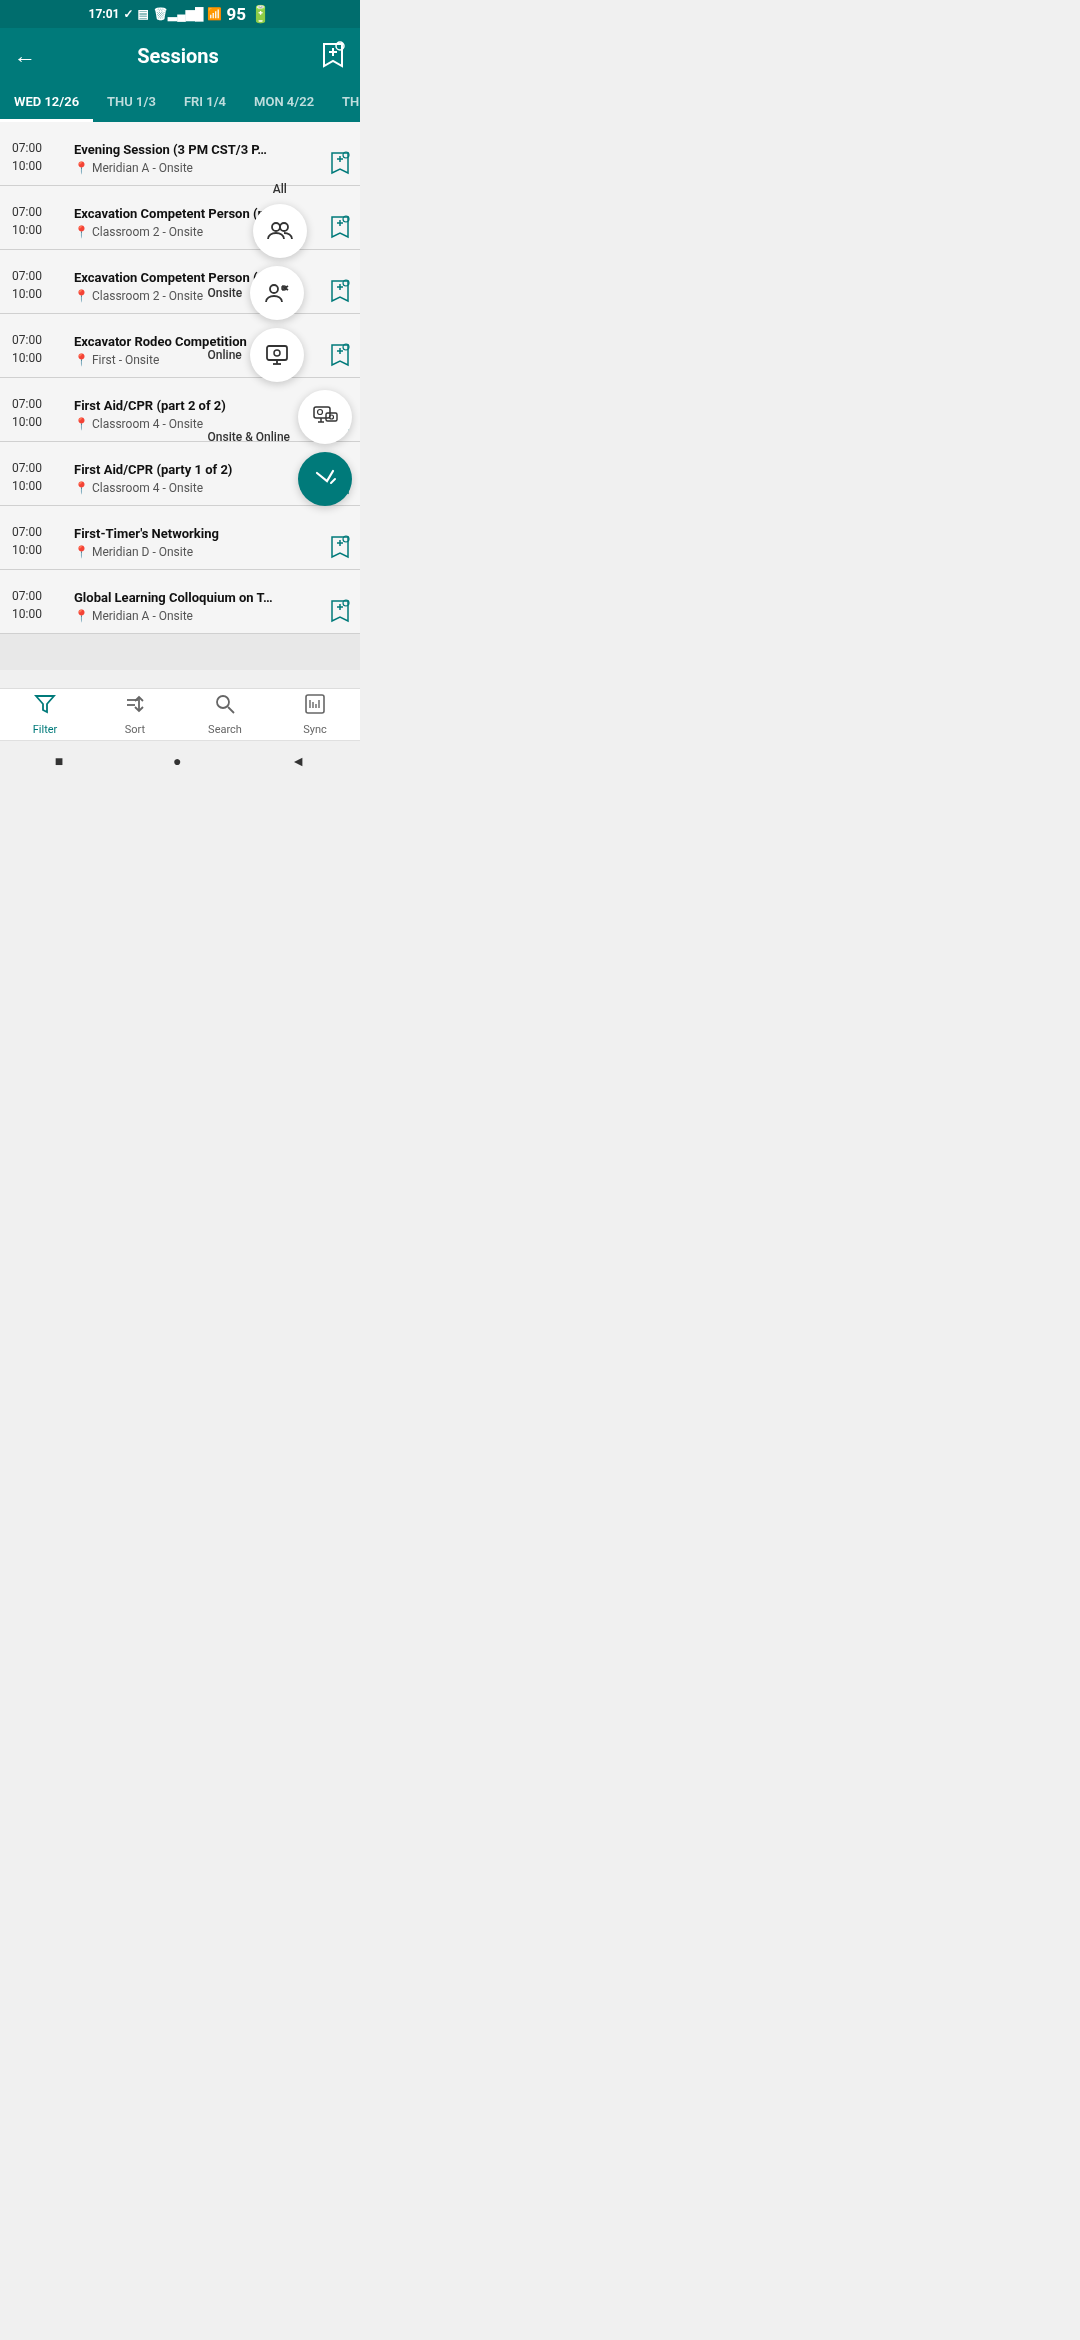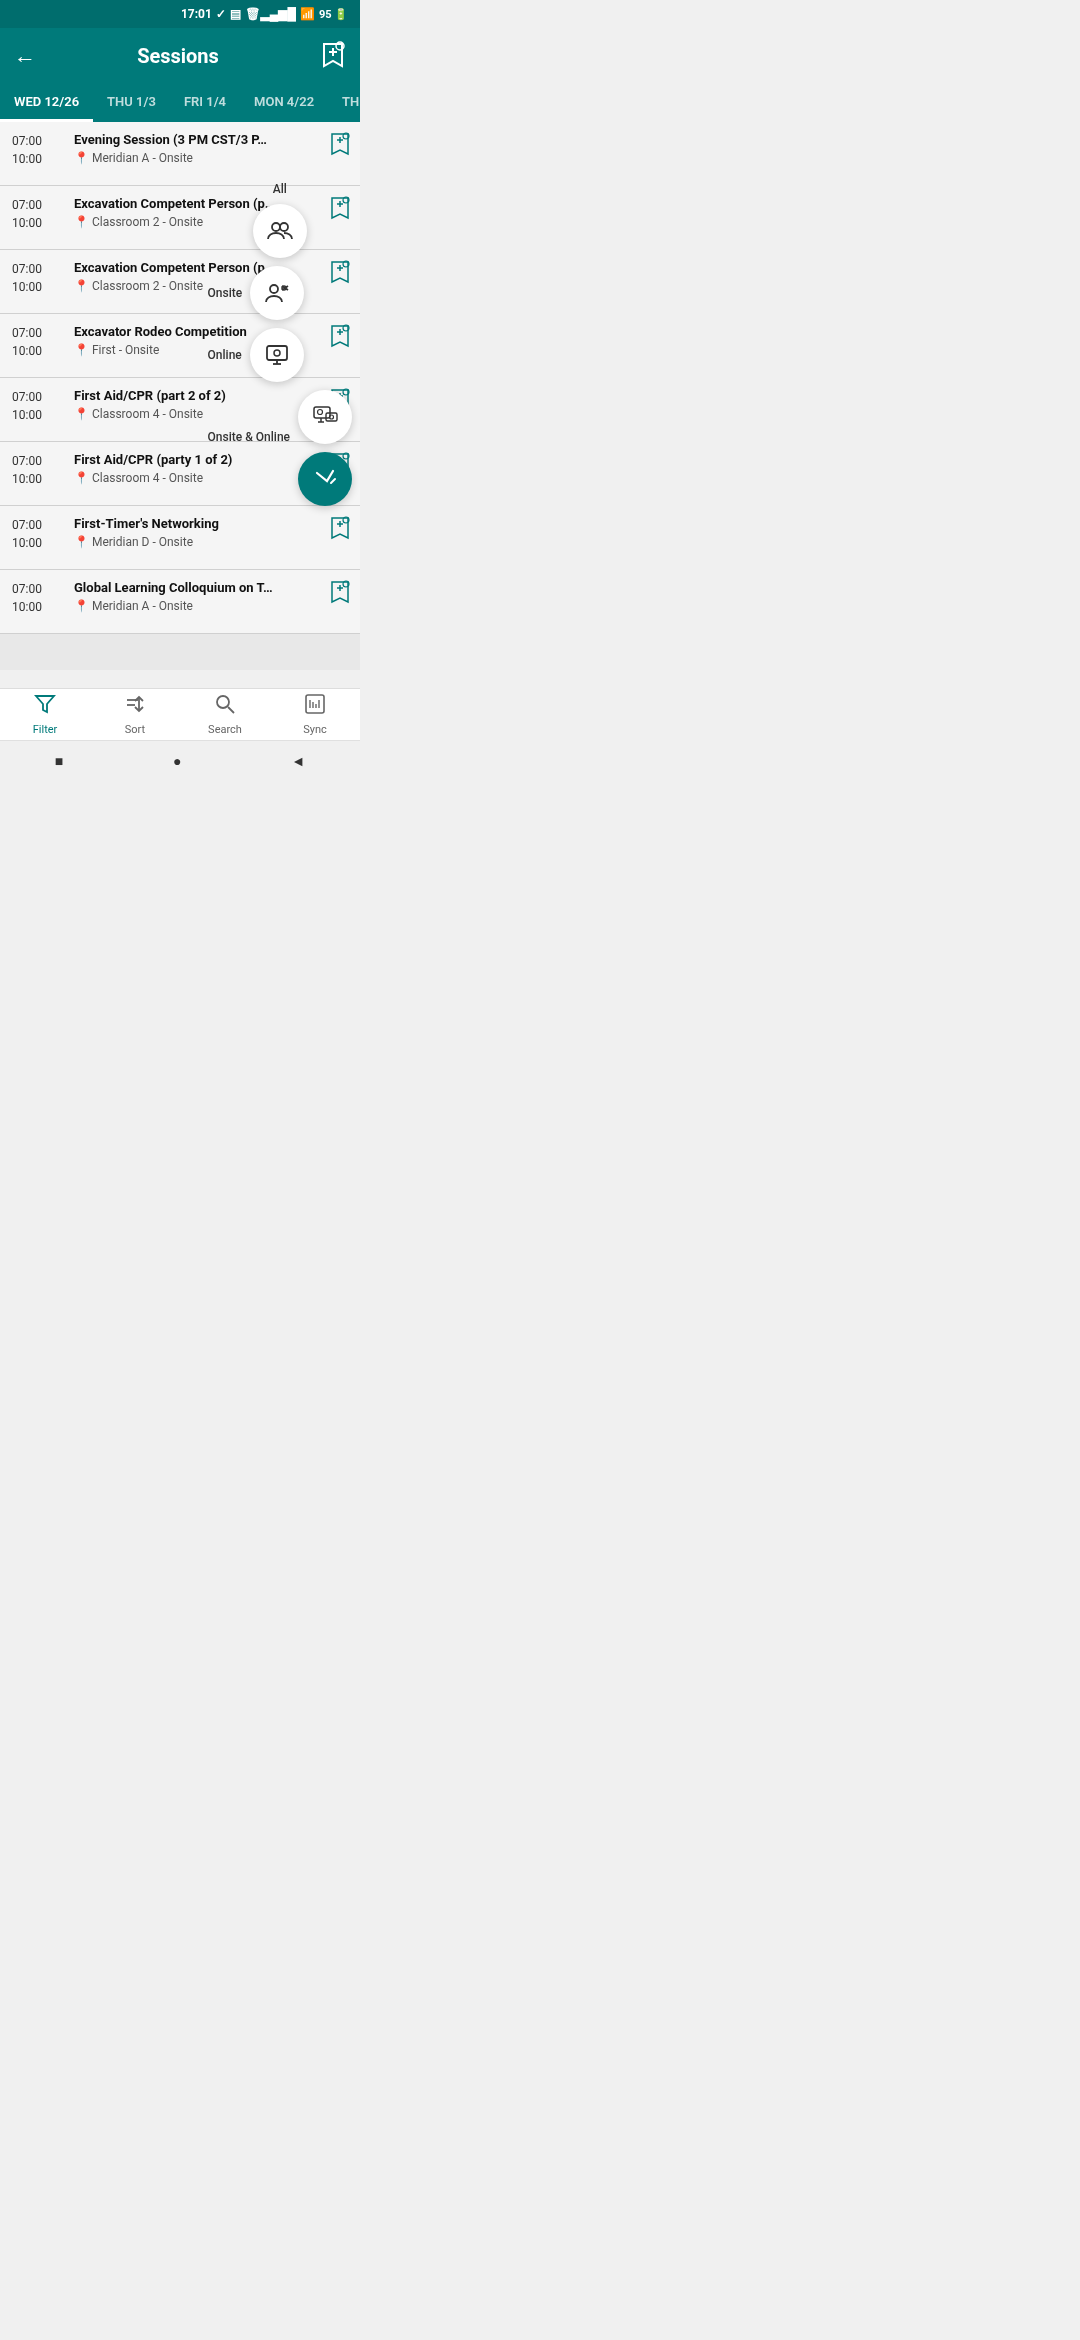--- a/index.html
+++ b/index.html
@@ -11,21 +11,21 @@
       background: #f0f0f0;
       overflow: hidden;
       position: relative;
     }
 
     
     .status-bar {
       background: #006d6d;
       color: white;
       display: flex;
-      justify-content: flex-end;
+      justify-content: center;
       align-items: center;
       padding: 4px 12px;
       height: 28px;
       font-size: 12px;
       font-weight: bold;
     }
     .status-left { display: flex; align-items: center; gap: 4px; }
     .status-right { display: flex; align-items: center; gap: 4px; }
 
     
@@ -80,21 +80,21 @@
     .session-list {
       background: #e8e8e8;
       flex: 1;
       overflow-y: auto;
       height: calc(780px - 28px - 56px - 44px - 64px - 40px);
     }
 
     .session-item {
       background: #f5f5f5;
       display: flex;
-      align-items: flex-start;
+      align-items: flex-end;
       padding: 10px 10px 10px 12px;
       border-bottom: 1px solid #d0d0d0;
       position: relative;
       min-height: 64px;
     }
     .session-time {
       display: flex;
       flex-direction: column;
       justify-content: center;
       min-width: 42px;
@@ -227,21 +227,21 @@
 <div class="status-bar">
   <div class="status-left">
     <span>17:01</span>
     <span>✓</span>
     <span>▤</span>
     <span>🗑</span>
   </div>
   <div class="status-right">
     <span>▂▄▆█</span>
     <span>📶</span>
-    <span style="font-size:11px;">95 🔋</span>
+    <span style="font-size:17px;">95 🔋</span>
   </div>
 </div>
 
 <div class="header">
   <span class="back-btn">←</span>
   <span class="header-title">Sessions</span>
   <span class="bookmark-btn">
     <svg width="26" height="28" viewBox="0 0 26 28" fill="none">
       <path d="M4 4h18v22l-9-5-9 5V4z" stroke="white" stroke-width="2" fill="none"></path>
       <line x1="13" y1="8" x2="13" y2="16" stroke="white" stroke-width="2"></line>

